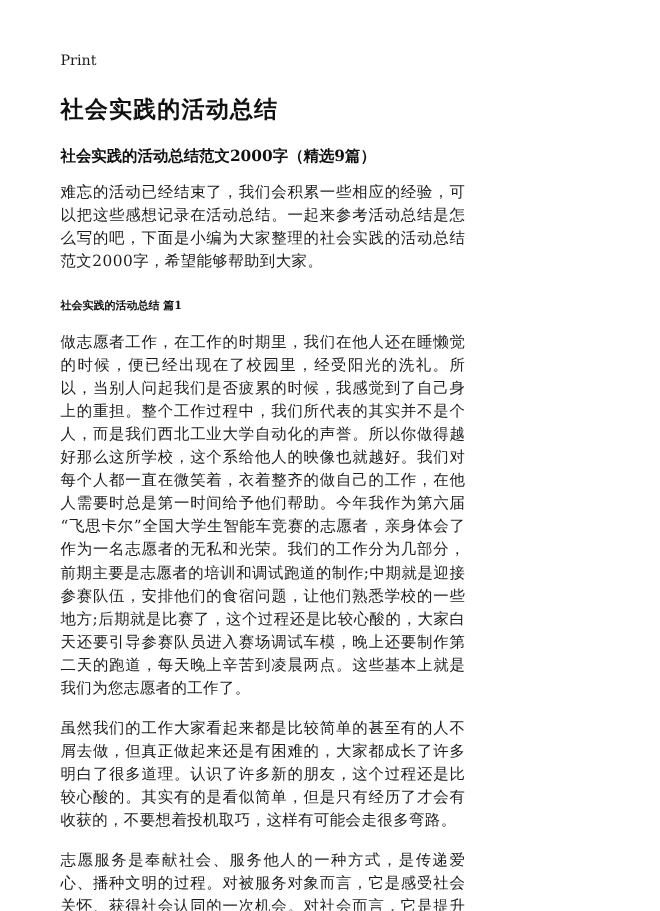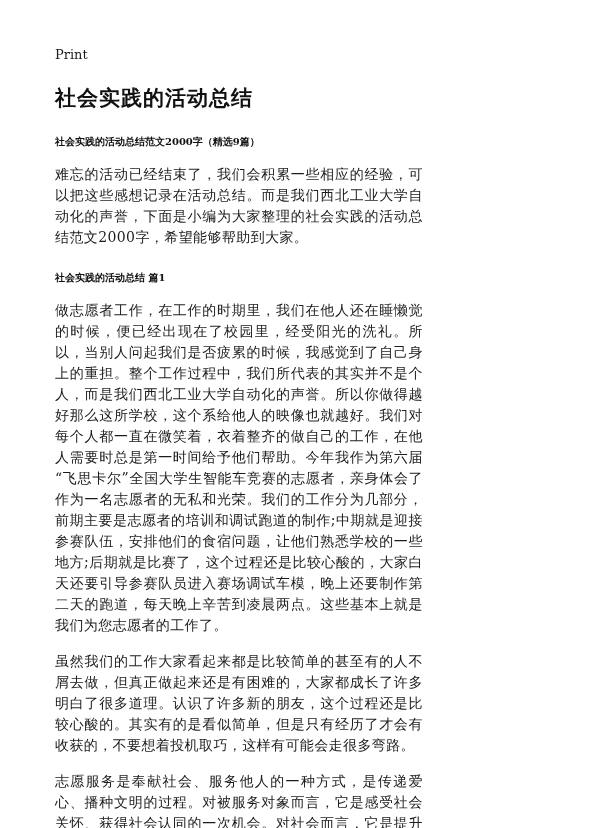--- a/index.html
+++ b/index.html
@@ -33,21 +33,21 @@
   .doc-title {
     margin: 22px 0 20px 0;
     font-size: 21px;
     line-height: 26px;
     font-weight: bold;
     letter-spacing: 1px;
     color: #111111;
   }
   .doc-subtitle {
     margin: 0 0 12px 0;
-    font-size: 10px;
+    font-size: 14px;
     line-height: 21px;
     font-weight: bold;
     color: #111111;
   }
   .para {
     margin: 0 0 15px 0;
     font-size: 14px;
     line-height: 21px;
     text-align: justify;
     letter-spacing: 0.4px;
@@ -65,21 +65,21 @@
 <body>
 
 <div class="page">
 
   <a class="print-link">Print</a>
 
   <h1 class="doc-title">社会实践的活动总结</h1>
 
   <p class="doc-subtitle">社会实践的活动总结范文2000字（精选9篇）</p>
 
-  <p class="para">难忘的活动已经结束了，我们会积累一些相应的经验，可以把这些感想记录在活动总结。而是我们西北工业大学自动化的声誉，下面是小编为大家整理的社会实践的活动总结范文2000字，希望能够帮助到大家。</p>
+  <p class="para">难忘的活动已经结束了，我们会积累一些相应的经验，可以把这些感想记录在活动总结。一起来参考活动总结是怎么写的吧，下面是小编为大家整理的社会实践的活动总结范文2000字，希望能够帮助到大家。</p>
 
   <h2 class="section-heading">社会实践的活动总结 篇1</h2>
 
 
   <p class="para">做志愿者工作，在工作的时期里，我们在他人还在睡懒觉的时候，便已经出现在了校园里，经受阳光的洗礼。所以，当别人问起我们是否疲累的时候，我感觉到了自己身上的重担。整个工作过程中，我们所代表的其实并不是个人，而是我们西北工业大学自动化的声誉。所以你做得越好那么这所学校，这个系给他人的映像也就越好。我们对每个人都一直在微笑着，衣着整齐的做自己的工作，在他人需要时总是第一时间给予他们帮助。今年我作为第六届“飞思卡尔”全国大学生智能车竞赛的志愿者，亲身体会了作为一名志愿者的无私和光荣。我们的工作分为几部分，前期主要是志愿者的培训和调试跑道的制作;中期就是迎接参赛队伍，安排他们的食宿问题，让他们熟悉学校的一些地方;后期就是比赛了，这个过程还是比较心酸的，大家白天还要引导参赛队员进入赛场调试车模，晚上还要制作第二天的跑道，每天晚上辛苦到凌晨两点。这些基本上就是我们为您志愿者的工作了。</p>
 
   <p class="para">虽然我们的工作大家看起来都是比较简单的甚至有的人不屑去做，但真正做起来还是有困难的，大家都成长了许多明白了很多道理。认识了许多新的朋友，这个过程还是比较心酸的。其实有的是看似简单，但是只有经历了才会有收获的，不要想着投机取巧，这样有可能会走很多弯路。</p>
 
   <p class="para">志愿服务是奉献社会、服务他人的一种方式，是传递爱心、播种文明的过程。对被服务对象而言，它是感受社会关怀、获得社会认同的一次机会。对社会而言，它是提升社会文明风气、促进社会和谐的一块基。志愿者当以爱心为前提。服务社会，帮助他人不能流于形式，而是要发自内心，要用真心去关爱需要帮助的人，哪怕是一句温馨的话语，一个关爱的手势，都能给予人温暖的感觉，因为爱心最具魅力。</p>
 

